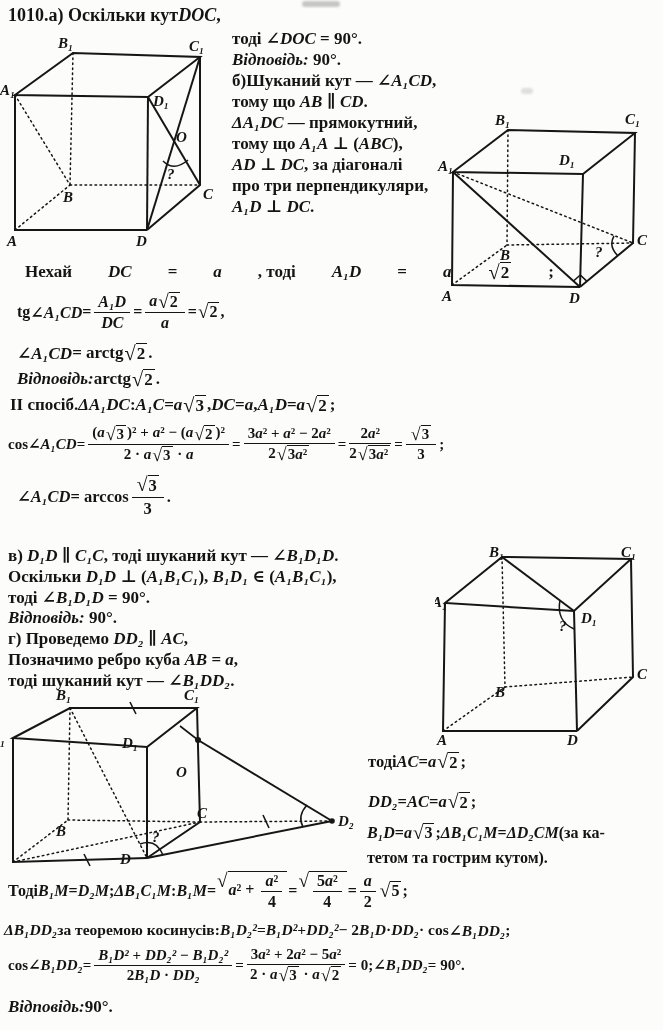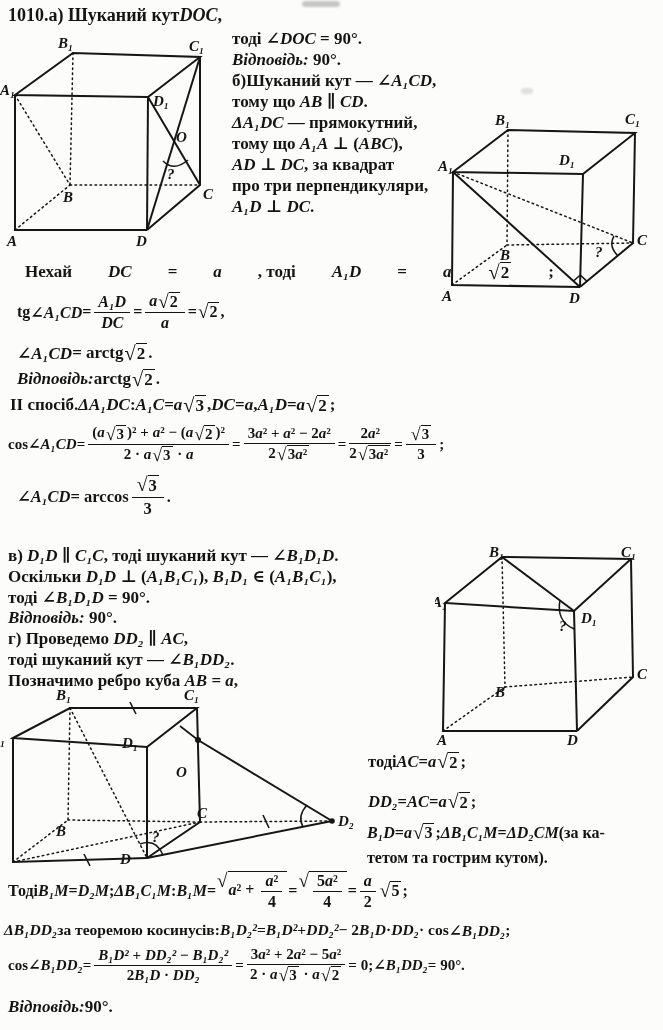--- a/index.html
+++ b/index.html
@@ -36,21 +36,21 @@
 </head>
 <body>
 
 <div class="page">
 
   <div class="smudge" style="left:302px;top:1px;width:38px;height:6px;"></div>
   <div class="smudge" style="left:521px;top:88px;width:12px;height:6px;opacity:.3;"></div>
 
   <div class="abs fline" style="left:8px;top:5px;font-size:18px;">
       <span class="bld">1010. </span>
-      <span class="t">а) Шуканий кут </span>
+      <span class="t">а) Оскільки кут </span>
       <span class="m">DOC</span>
       <span class="t">,</span>
     </div>
 
   <div class="diagram" style="left:0;top:30px;width:230px;height:235px;">
     <svg width="230" height="235" viewBox="0 0 230 235">
       <g class="solid">
         <path d="M15 65 L73 23 L200 27 L148 67 Z"></path>
         <path d="M15 65 L15 200 L147 200"></path>
         <path d="M147 200 L148 67"></path>
@@ -78,21 +78,21 @@
       <span class="vlabel" style="left: 167px; top: 137px;">?</span>
     </div>
 
   <div class="abs tblock" style="left:232px;top:28px;line-height:21px;">
       <div class="tline"><span class="t">тоді </span><span class="m">∠DOC</span><span class="t"> = 90°.</span></div>
       <div class="tline"><span class="i">Відповідь:</span><span class="t"> 90°.</span></div>
       <div class="tline"><span class="t">б)Шуканий кут — </span><span class="m">∠A₁CD</span><span class="t">,</span></div>
       <div class="tline"><span class="t">тому що </span><span class="m">AB</span><span class="t"> ∥ </span><span class="m">CD</span><span class="t">.</span></div>
       <div class="tline"><span class="m">ΔA₁DC</span><span class="t"> — прямокутний,</span></div>
       <div class="tline"><span class="t">тому що </span><span class="m">A₁A</span><span class="t"> ⊥ (</span><span class="m">ABC</span><span class="t">),</span></div>
-      <div class="tline"><span class="m">AD</span><span class="t"> ⊥ </span><span class="m">DC</span><span class="t">, за квадрат</span></div>
+      <div class="tline"><span class="m">AD</span><span class="t"> ⊥ </span><span class="m">DC</span><span class="t">, за діагоналі</span></div>
       <div class="tline"><span class="t">про три перпендикуляри,</span></div>
       <div class="tline"><span class="m">A₁D</span><span class="t"> ⊥ </span><span class="m">DC</span><span class="t">.</span></div>
     </div>
 
   <div class="diagram" style="left:437px;top:105px;width:226px;height:205px;">
     <svg width="226" height="205" viewBox="0 0 226 205">
       <g class="solid">
         <path d="M16 67 L71 25 L198 28 L146 69 Z"></path>
         <path d="M16 67 L15 180 L143 182"></path>
         <path d="M143 182 L146 69"></path>
@@ -255,22 +255,22 @@
       </span>
       <span class="t">.</span>
     </div>
 
   <div class="abs tblock" style="left:8px;top:546px;line-height:20.8px;">
       <div class="tline"><span class="t">в) </span><span class="m">D₁D</span><span class="t"> ∥ </span><span class="m">C₁C</span><span class="t">, тоді шуканий кут — </span><span class="m">∠B₁D₁D</span><span class="t">.</span></div>
       <div class="tline"><span class="t">Оскільки </span><span class="m">D₁D</span><span class="t"> ⊥ (</span><span class="m">A₁B₁C₁</span><span class="t">), </span><span class="m">B₁D₁</span><span class="t"> ∈ (</span><span class="m">A₁B₁C₁</span><span class="t">),</span></div>
       <div class="tline"><span class="t">тоді </span><span class="m">∠B₁D₁D</span><span class="t"> = 90°.</span></div>
       <div class="tline"><span class="i">Відповідь:</span><span class="t"> 90°.</span></div>
       <div class="tline"><span class="t">г) Проведемо </span><span class="m">DD₂</span><span class="t"> ∥ </span><span class="m">AC</span><span class="t">,</span></div>
+      <div class="tline"><span class="t">Позначимо ребро куба </span><span class="m">AB</span><span class="t"> = </span><span class="m">a</span><span class="t">,</span></div>
       <div class="tline"><span class="t">тоді шуканий кут — </span><span class="m">∠B₁DD₂</span><span class="t">.</span></div>
-      <div class="tline"><span class="t">Позначимо ребро куба </span><span class="m">AB</span><span class="t"> = </span><span class="m">a</span><span class="t">,</span></div>
     </div>
 
   <div class="diagram" style="left:435px;top:545px;width:228px;height:212px;">
     <svg width="228" height="212" viewBox="0 0 228 212">
       <g class="solid">
         <path d="M10 58 L67 12 L196 14 L139 66 Z"></path>
         <path d="M67 12 L139 66"></path>
         <path d="M10 58 L8 186 L142 186"></path>
         <path d="M142 186 L139 66"></path>
         <path d="M142 186 L198 132 L196 14"></path>

